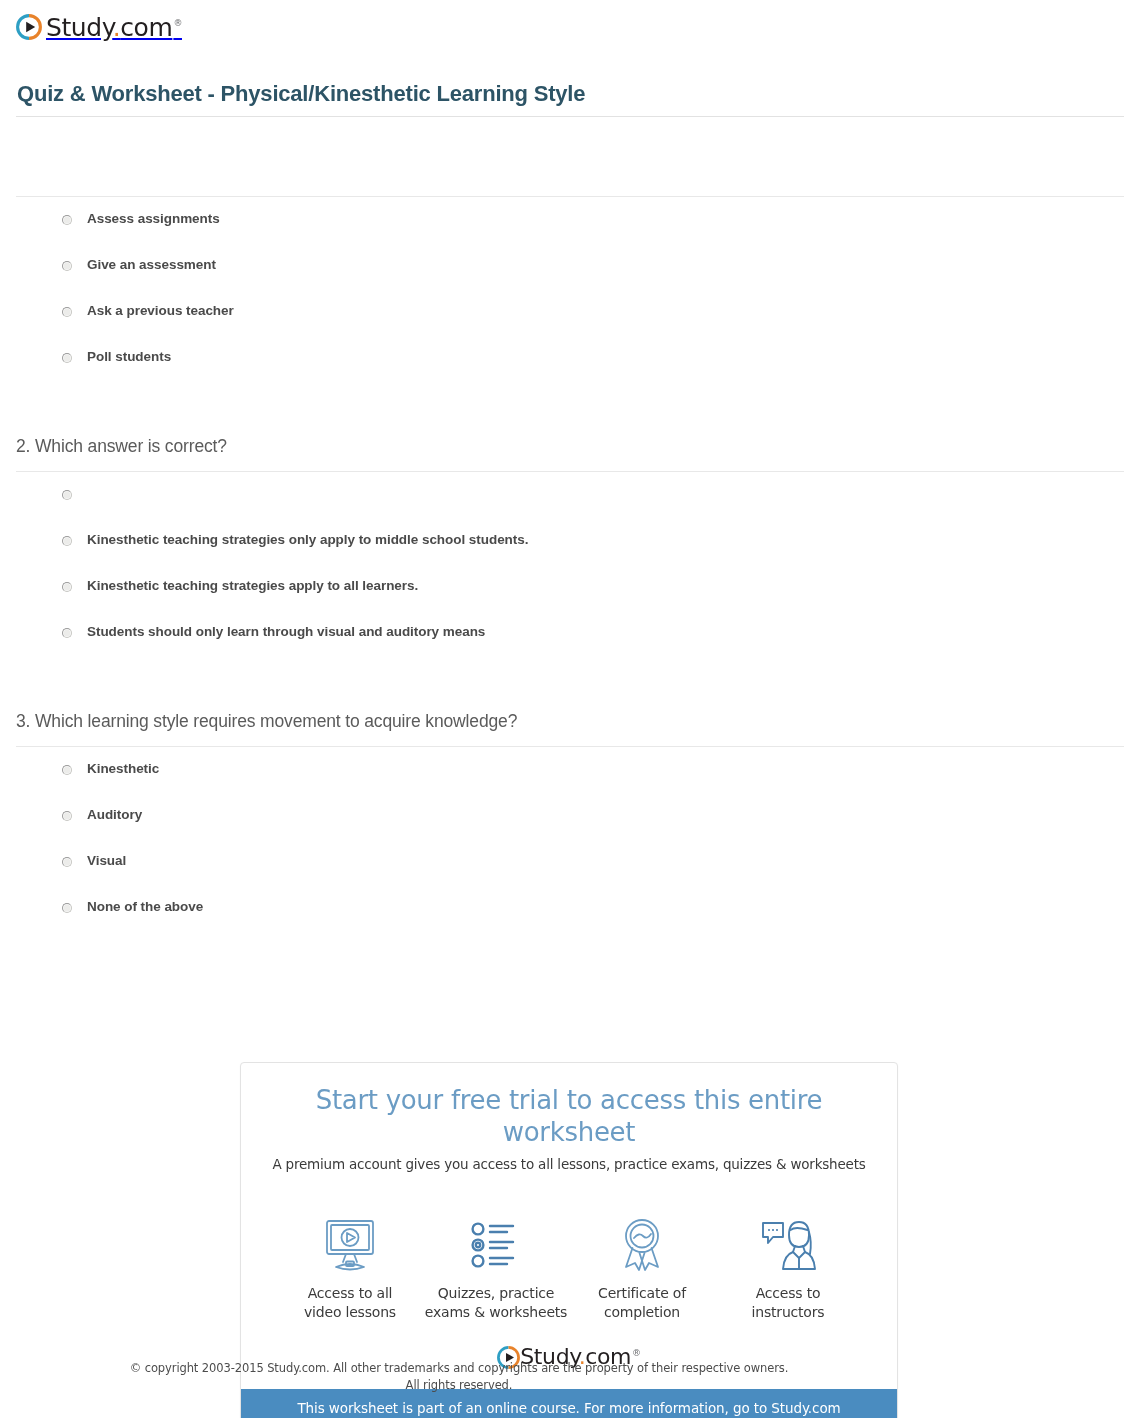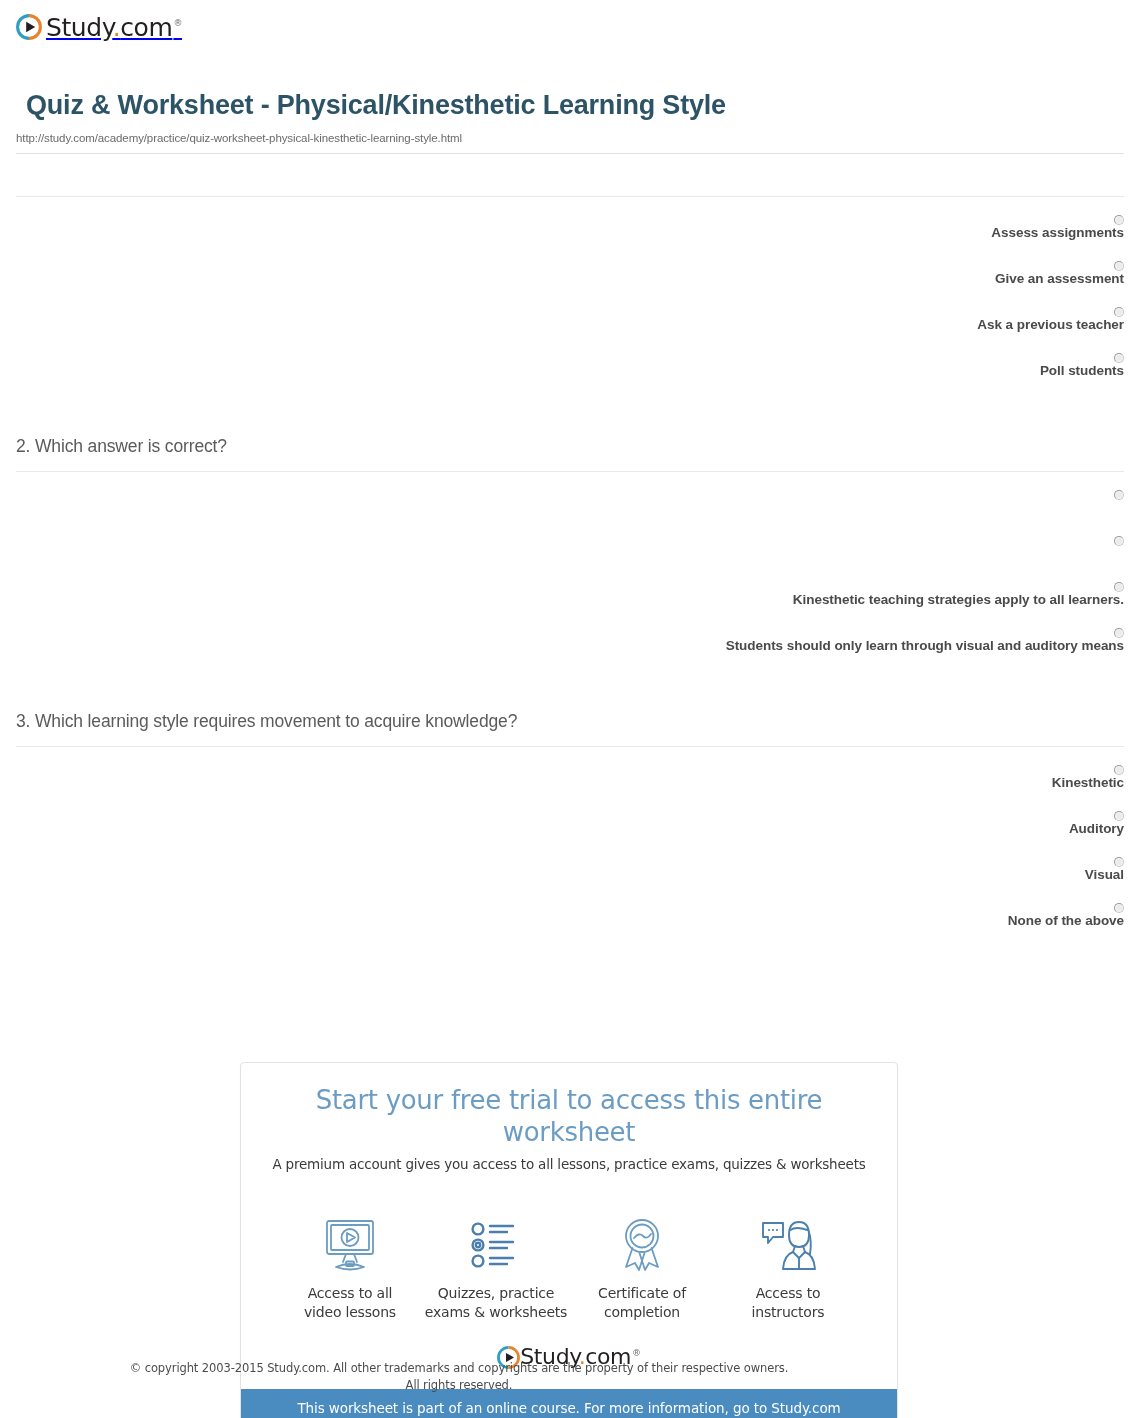--- a/index.html
+++ b/index.html
@@ -53,24 +53,24 @@
     vertical-align: super;
     margin-left: 1px;
   }
   .title-block {
     position: absolute;
     left: 16px;
     top: 80px;
     width: 1108px;
   }
   .doc-title {
-    font-size: 27px;
+    font-size: 22px;
     font-weight: bold;
     color: #2d5466;
-    margin: 10px;
+    margin: 1px;
     line-height: 1.18;
     letter-spacing: -0.2px;
     font-family: "Liberation Sans", sans-serif;
   }
   .doc-url {
     font-size: 11.5px;
     color: #6b6b6b;
     margin-top: 9px;
     font-family: "Liberation Sans", sans-serif;
     letter-spacing: -0.1px;
@@ -107,24 +107,23 @@
     border-top: 1px solid #e8e8e8;
     height: 0;
     margin: 0 0 0 0;
     width: 1108px;
   }
   .answers {
     padding-top: 14px;
   }
   .answer {
     display: flex;
-    align-items: flex-end;
+    align-items: flex-start;
     height: 46px;
     padding-left: 46px;
-    flex-direction: column;
   }
   .radio {
     width: 10px;
     height: 10px;
     flex: 0 0 10px;
     border-radius: 50%;
     background: #ececea;
     border: 1px solid #9b9b9b;
     border-right-color: #c8c8c4;
     border-bottom-color: #c8c8c4;
@@ -241,21 +240,20 @@
       <path d="M13 1.6 A11.4 11.4 0 0 0 13 24.4" fill="none" stroke="#2e9fc4" stroke-width="3.1"></path>
       <path d="M13 1.6 A11.4 11.4 0 0 1 13 24.4" fill="none" stroke="#e8832b" stroke-width="3.1"></path>
       <polygon points="10.2,7.8 19.2,13 10.2,18.2" fill="#231f20"></polygon>
     </svg>
     <span class="logo-word"><span>Study</span><span class="dot">.</span><span>com</span><span class="logo-tm">®</span></span>
   </a>
 </div>
 
 <div class="title-block">
   <h1 class="doc-title">Quiz &amp; Worksheet - Physical/Kinesthetic Learning Style</h1>
-  <div class="doc-url">http://study.com/academy/practice/quiz-worksheet-physical-kinesthetic-learning-style.html</div>
   <hr class="title-rule">
 </div>
 
 <div class="questions">
 
   <div class="question">
     <hr class="q-rule">
     <div class="answers">
       <label class="answer">
         <span class="radio"></span>
@@ -278,20 +276,21 @@
 
   <div class="question">
     <div class="q-text">2. Which answer is correct?</div>
     <hr class="q-rule">
     <div class="answers">
       <label class="answer">
         <span class="radio"></span>
       </label>
       <label class="answer">
         <span class="radio"></span>
+        <span class="answer-label">Kinesthetic teaching strategies only apply to middle school students.</span>
       </label>
       <label class="answer">
         <span class="radio"></span>
         <span class="answer-label">Kinesthetic teaching strategies apply to all learners.</span>
       </label>
       <label class="answer">
         <span class="radio"></span>
         <span class="answer-label">Students should only learn through visual and auditory means</span>
       </label>
     </div>

